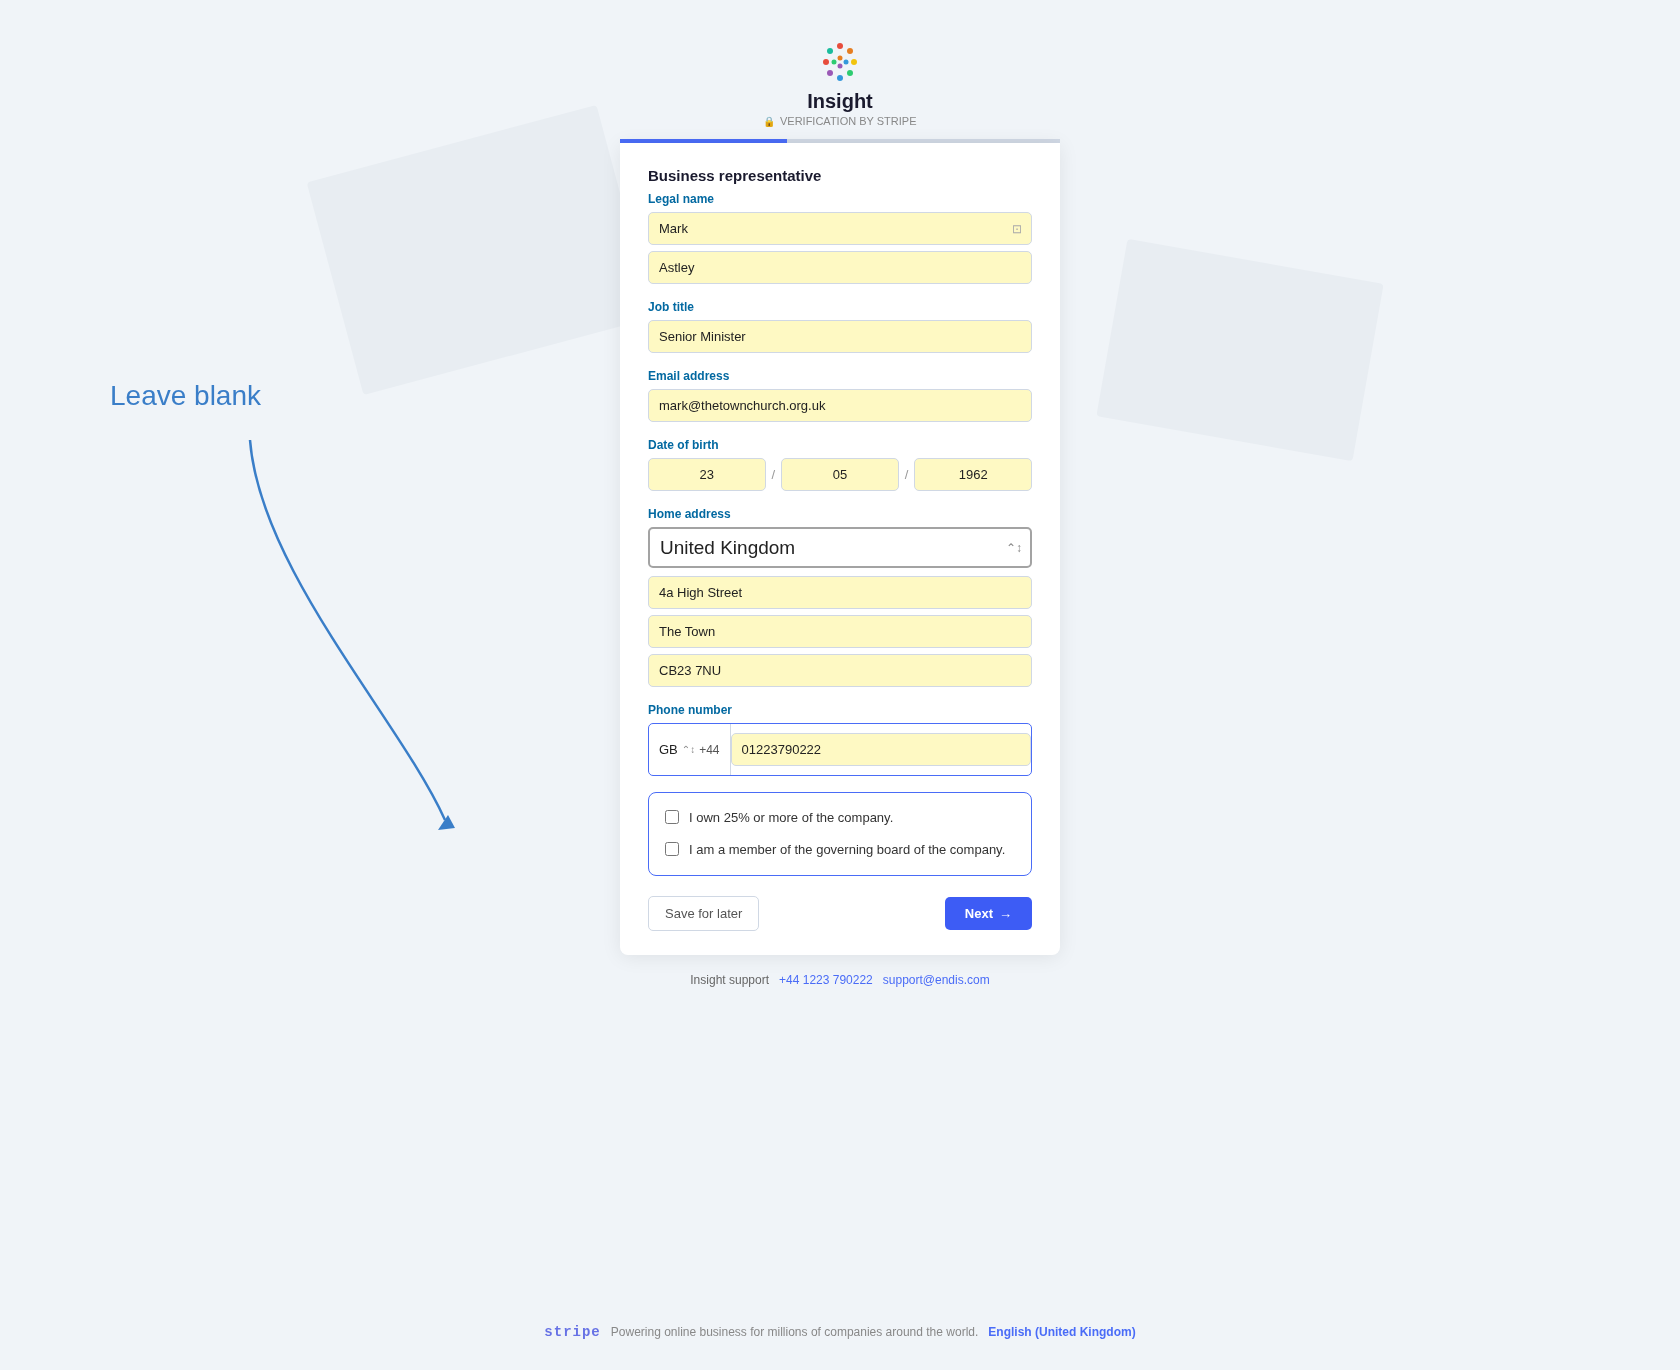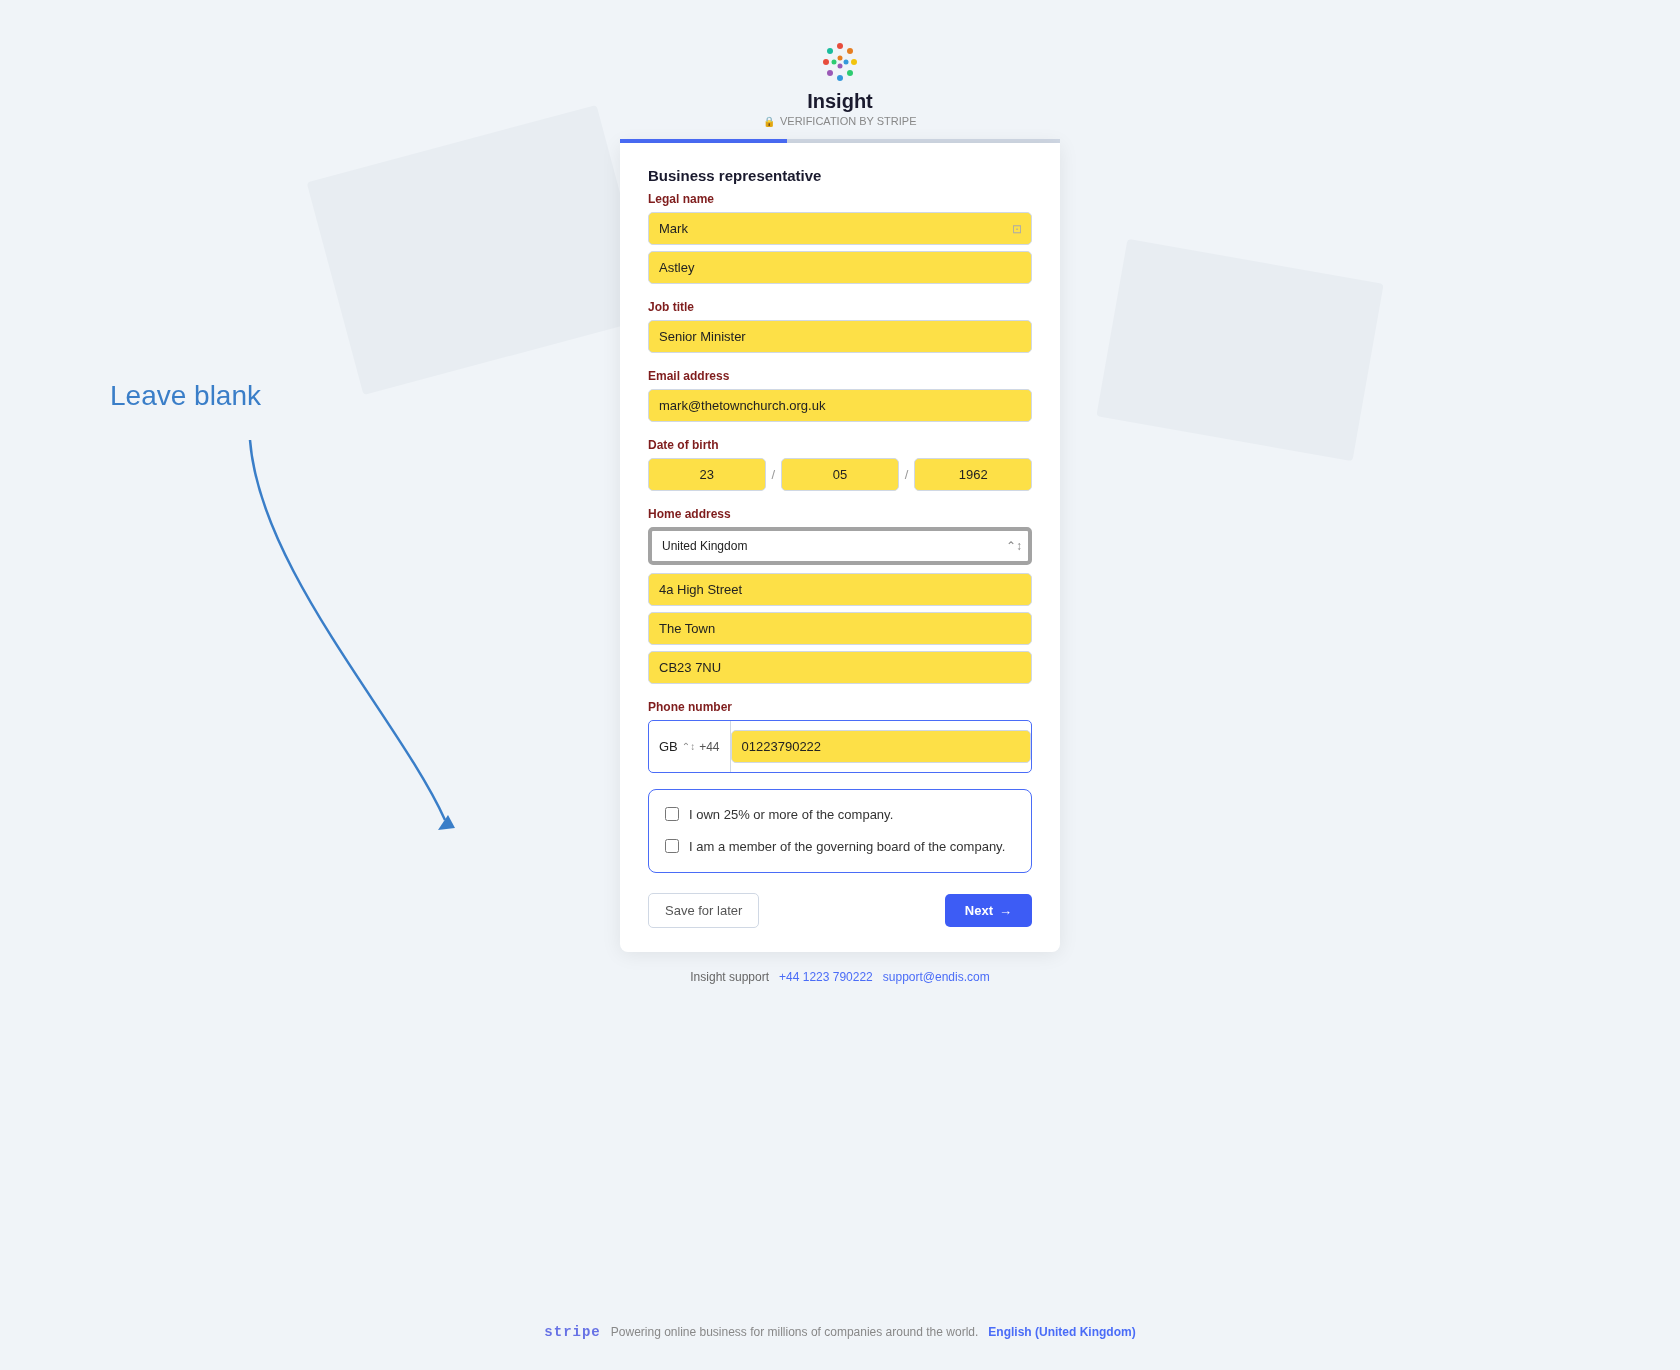--- a/index.html
+++ b/index.html
@@ -122,33 +122,33 @@
       line-height: 1.5;
       margin-bottom: 20px;
     }
 
     .field-group {
       margin-bottom: 16px;
     }
     .field-label {
       font-size: 12px;
       font-weight: 600;
-      color: #7f1d1d;
+      color: #0369a1;
       margin-bottom: 6px;
       display: block;
     }
 
     input[type="text"], input[type="email"] {
       width: 100%;
       border: 1px solid #d0d8e4;
       border-radius: 5px;
       padding: 8px 10px;
       font-size: 13px;
       color: #222;
-      background: #fde047;
+      background: #fef9c3;
       outline: none;
     }
     .name-input-wrapper {
       position: relative;
       margin-bottom: 6px;
     }
     .name-input-wrapper input {
       padding-right: 32px;
     }
     .name-input-icon {
@@ -180,24 +180,24 @@
       color: #999;
       font-size: 13px;
     }
     .dob-year {
       width: 70px;
     }
 
     
     .country-select {
       width: 100%;
-      border: 4px solid #a3a3a3;
+      border: 2px solid #a3a3a3;
       border-radius: 5px;
       padding: 8px 10px;
-      font-size: 12px;
+      font-size: 19px;
       color: #222;
       background: #fff;
       appearance: none;
       cursor: pointer;
     }
     .select-wrapper {
       position: relative;
     }
     .select-arrow {
       position: absolute;

